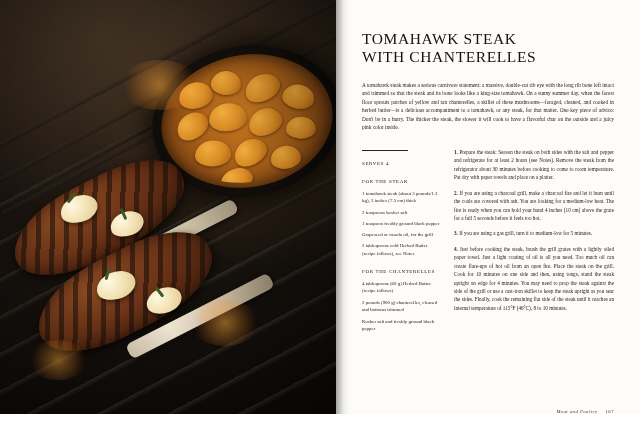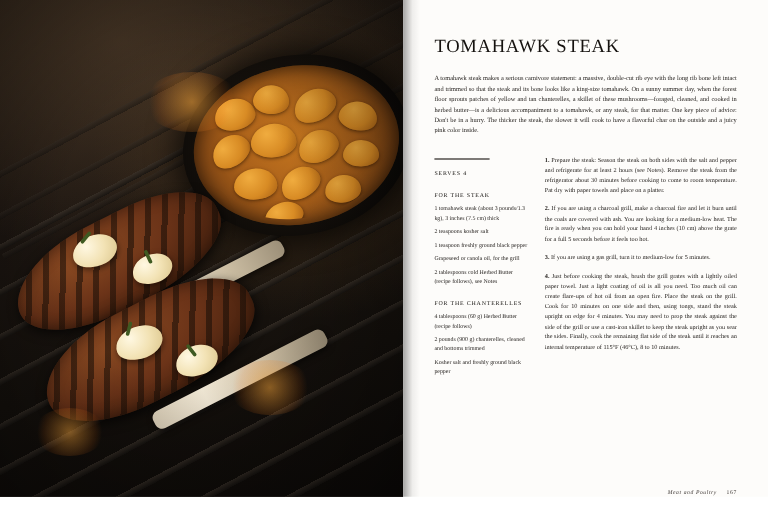--- a/index.html
+++ b/index.html
@@ -294,20 +294,21 @@
 
     <div class="vignette"></div>
   </div>
 
   <div class="gutter-shadow"></div>
 
   <div class="text-page">
 
     <h1 class="recipe-title">
       <span>TOMAHAWK STEAK</span>
+      <span>WITH CHANTERELLES</span>
     </h1>
 
     <p class="headnote">A tomahawk steak makes a serious carnivore statement: a massive, double-cut rib eye with the long rib bone left intact and trimmed so that the steak and its bone looks like a king-size tomahawk. On a sunny summer day, when the forest floor sprouts patches of yellow and tan chanterelles, a skillet of these mushrooms—foraged, cleaned, and cooked in herbed butter—is a delicious accompaniment to a tomahawk, or any steak, for that matter. One key piece of advice: Don't be in a hurry. The thicker the steak, the slower it will cook to have a flavorful char on the outside and a juicy pink color inside.</p>
 
     <div class="columns">
 
       <div class="col-left">
         <div class="rule"></div>
         <div class="serves">SERVES 4</div>
 

